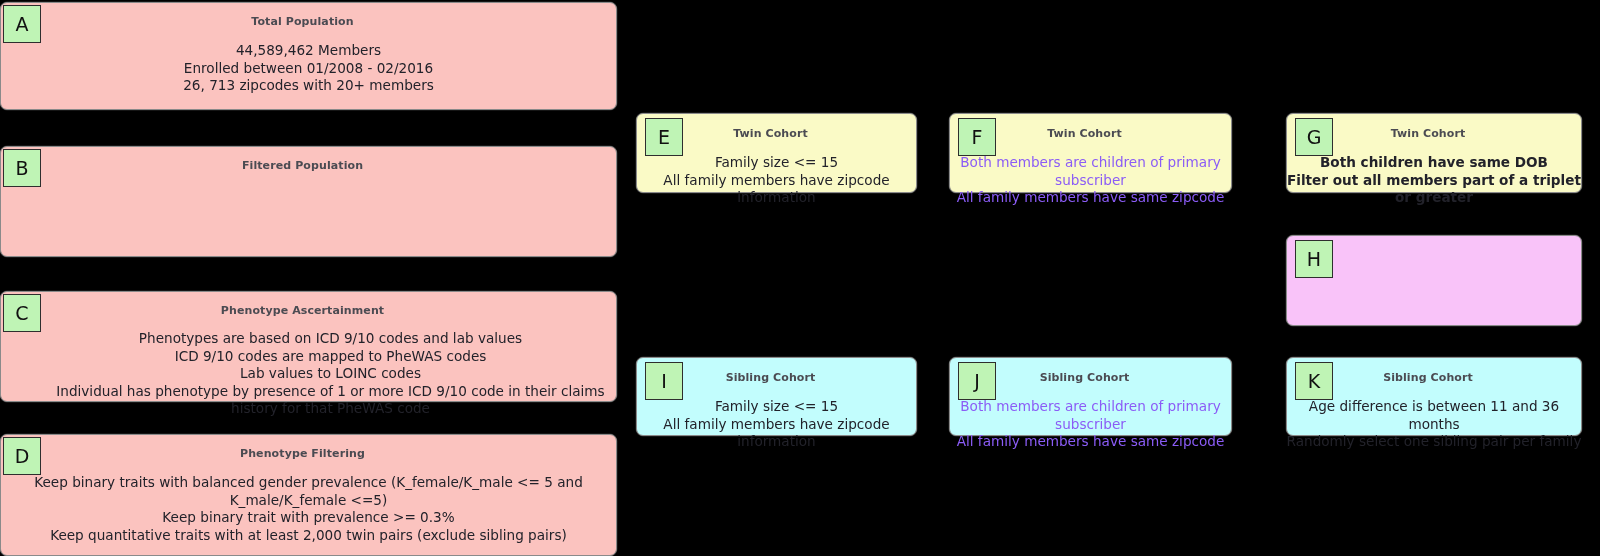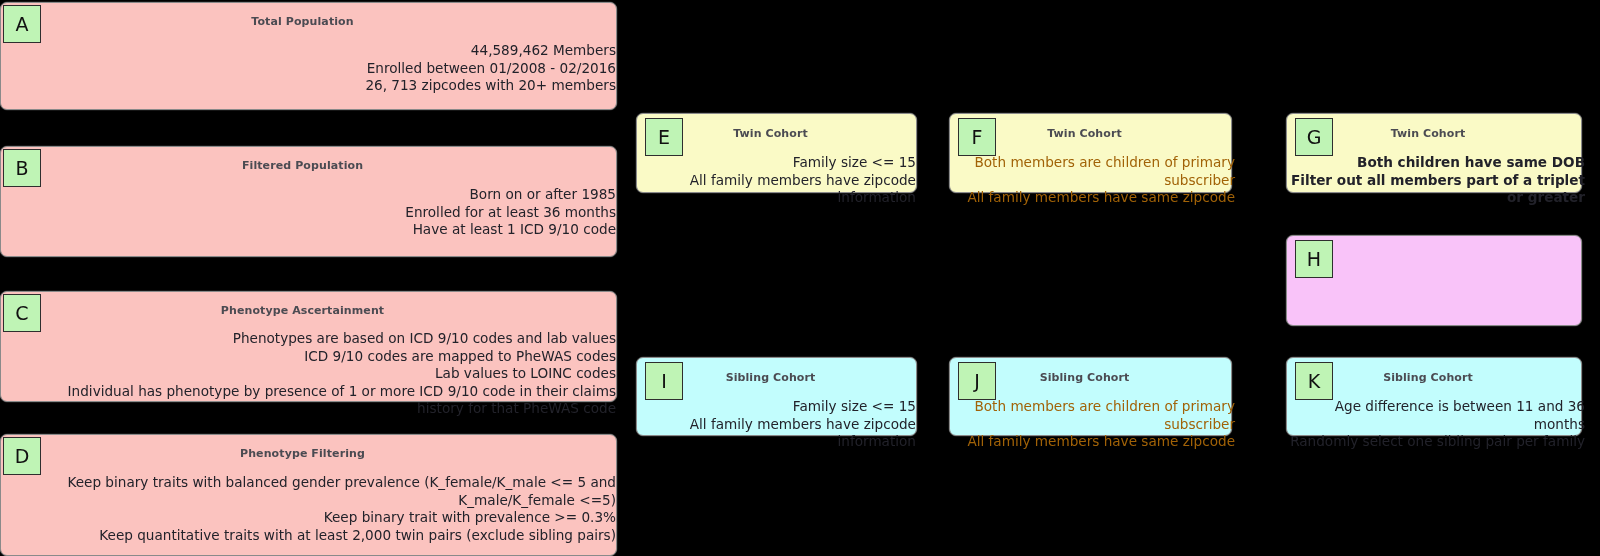--- a/index.html
+++ b/index.html
@@ -38,28 +38,28 @@
     font-size: 11px;
     font-weight: bold;
     color: #4b4b52;
     letter-spacing: 0.1px;
     white-space: nowrap;
   }
   .node .body {
     position: absolute;
     left: 0;
     right: 0;
-    text-align: right;
+    text-align: center;
     font-size: 13.6px;
     color: #22222a;
     line-height: 17.5px;
     white-space: pre-line;
   }
   .node .body.muted {
-    color: #a16207;
+    color: #8b5cf6;
   }
 
   
   .badge {
     position: absolute;
     width: 38px;
     height: 38px;
     box-sizing: border-box;
     background: #bff4b5;
     border: 1.6px solid #2e2e2e;
@@ -102,23 +102,20 @@
     <div class="badge" style="left:2px; top:2px;">A</div>
     <div class="title" style="top:12px;">Total Population</div>
     <div class="body" style="top:39px;">44,589,462 Members
 Enrolled between 01/2008 - 02/2016
 26, 713 zipcodes with 20+ members</div>
   </div>
 
   <div class="node pink" id="node-B">
     <div class="badge" style="left:2px; top:2px;">B</div>
     <div class="title" style="top:12px;">Filtered Population</div>
-    <div class="body" style="top:39px;">Born on or after 1985
-Enrolled for at least 36 months
-Have at least 1 ICD 9/10 code</div>
   </div>
 
   <div class="node pink" id="node-C">
     <div class="badge" style="left:2px; top:2px;">C</div>
     <div class="title" style="top:12px;">Phenotype Ascertainment</div>
     <div class="body" style="top:38px;padding-left:44px;">Phenotypes are based on ICD 9/10 codes and lab values
 ICD 9/10 codes are mapped to PheWAS codes
 Lab values to LOINC codes
 Individual has phenotype by presence of 1 or more ICD 9/10 code in their claims history for that PheWAS code</div>
   </div>

